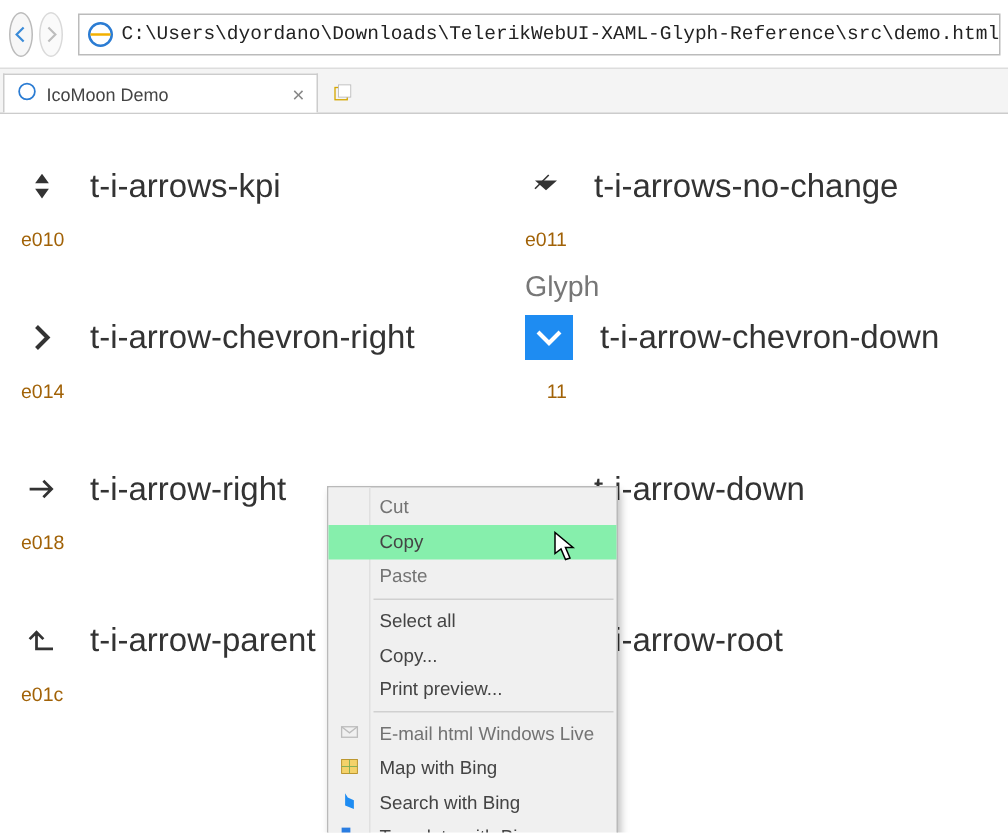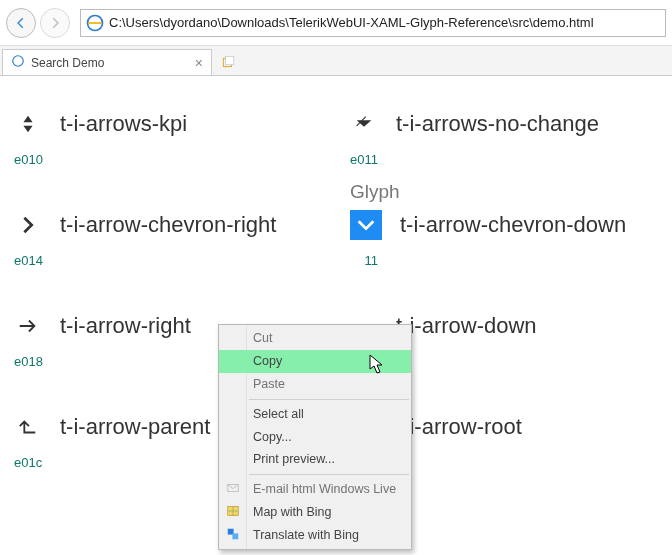--- a/index.html
+++ b/index.html
@@ -1,35 +1,35 @@
 <!DOCTYPE html>
 <html><head>
 <meta charset="utf-8">
 <style>
   * { box-sizing: border-box; }
   html, body { margin: 0; padding: 0; font-family: "Segoe UI", Tahoma, sans-serif; font-size: 14px; color: #333; background: #fff; overflow: hidden; }
   .window { width: 672px; height: 555px; position: relative; background: #fff; }
-  .titlebar { height: 46px; background: #fff; border-bottom: 1px solid #ddd; display: flex; align-items: center; padding: 0 6px; gap: 4px; }
+  .titlebar { height: 46px; background: #fff; border-bottom: 1px solid #ddd; display: flex; align-items: center; padding: 0 6px; gap: 4px; font-family: Liberation Mono, monospace; }
   .navbtn { width: 30px; height: 30px; border: 1px solid #bbb; border-radius: 50%; display: flex; align-items: center; justify-content: center; background: #f7f7f7; }
   .navbtn svg { width: 14px; height: 14px; }
   .addrbar { flex: 1; height: 28px; border: 1px solid #bbb; background: #fff; display: flex; align-items: center; margin-left: 6px; }
   .addrbar .ie { width: 20px; height: 20px; margin: 0 4px; display:flex; align-items:center; justify-content:center; }
   .addrbar .url { flex:1; font-size: 13px; color: #222; white-space: nowrap; overflow: hidden; }
   .tabbar { height: 30px; background: #f4f4f4; border-bottom: 1px solid #ccc; display:flex; align-items:flex-end; padding-left: 2px; }
   .tab { height: 26px; min-width: 210px; background: #fff; border: 1px solid #ccc; border-bottom: none; display:flex; align-items:center; padding: 0 8px; font-size: 12px; color:#444; gap:6px; }
   .tab .close { margin-left:auto; color:#888; font-size:14px; line-height:1; }
   .newtab { width: 24px; height: 24px; margin-left:4px; display:flex; align-items:center; justify-content:center; border:1px solid transparent; }
   .content { position: relative; height: calc(100% - 76px); padding: 26px 0 0 0; }
   .grid { display: grid; grid-template-columns: 1fr 1fr; }
   .cell { padding: 0 14px 0 14px; position: relative; }
   .iconrow { display:flex; align-items:center; gap: 18px; height: 44px; }
   .iconbox { width: 28px; display:flex; align-items:center; justify-content:center; font-size: 20px; color:#333; }
   .iconbox svg { width: 22px; height: 22px; }
   .gname { font-size: 22px; color:#333; font-weight: 400; }
-  .code { font-size: 13px; color:#0f766e; margin-top: 6px; padding-bottom: 36px; }
+  .code { font-size: 13px; color:#a16207; margin-top: 6px; padding-bottom: 36px; }
   .glyph-label { position:absolute; top:-22px; left:14px; font-size:19px; color:#777; }
   .iconbox.highlight { width:32px; height:30px; background:#1e8cf2; color:#fff; display:flex; align-items:center; justify-content:center; }
   .iconbox.highlight svg path { stroke:#fff; }
 
   
   .ctxmenu { position:absolute; left:218px; top:248px; width:194px; background:#f0f0f0; border:1px solid #b9b9b9; box-shadow: 2px 3px 5px rgba(0,0,0,0.25); font-size:12.5px; color:#444; z-index: 50; }
   .ctxmenu .iconcol { position:absolute; left:0; top:0; bottom:0; width:28px; background:#f0f0f0; border-right:1px solid #e0e0e0; }
   .ctxmenu ul { list-style:none; margin:0; padding: 2px 0; position:relative; }
   .ctxmenu li { padding: 3px 8px 3px 34px; white-space:nowrap; position:relative; line-height:1.35; }
   .ctxmenu li.disabled { color:#737373; }
@@ -66,21 +66,21 @@
   </div>
 </div>
 
 <div class="tabbar">
   <div class="tab">
     <span>
       <svg width="14" height="14" viewBox="0 0 24 24">
             <circle cx="12" cy="12" r="9" fill="none" stroke="#2b7cd3" stroke-width="2"></circle>
           </svg>
     </span>
-    <span>Search Demo</span>
+    <span>IcoMoon Demo</span>
     <span class="close">×</span>
   </div>
   <div class="newtab">
     <svg width="14" height="14" viewBox="0 0 24 24">
           <rect x="4" y="4" width="14" height="14" fill="none" stroke="#d6a700" stroke-width="1.5"></rect>
           <rect x="8" y="1" width="14" height="14" fill="#fff" stroke="#bbb" stroke-width="1"></rect>
         </svg>
   </div>
 </div>
 
@@ -212,20 +212,28 @@
               <svg width="14" height="14" viewBox="0 0 24 24">
                 <rect x="3" y="4" width="18" height="16" fill="#f4d26a" stroke="#b58c1e"></rect>
                 <path d="M3 12 H21 M12 4 V20" stroke="#7a5" stroke-width="1"></path>
               </svg>
             </span>
         <span>Map with Bing</span>
       </li>
       <li>
         <span class="mi">
               <svg width="14" height="14" viewBox="0 0 24 24">
+                <path d="M7 3 V17 L17 21 V11 L10 8" fill="#1e8cf2"></path>
+              </svg>
+            </span>
+        <span>Search with Bing</span>
+      </li>
+      <li>
+        <span class="mi">
+              <svg width="14" height="14" viewBox="0 0 24 24">
                 <rect x="3" y="3" width="10" height="10" fill="#2a7de1"></rect>
                 <rect x="11" y="11" width="10" height="10" fill="#58aef7"></rect>
               </svg>
             </span>
         <span>Translate with Bing</span>
       </li>
 
     </ul>
   </div>
 

